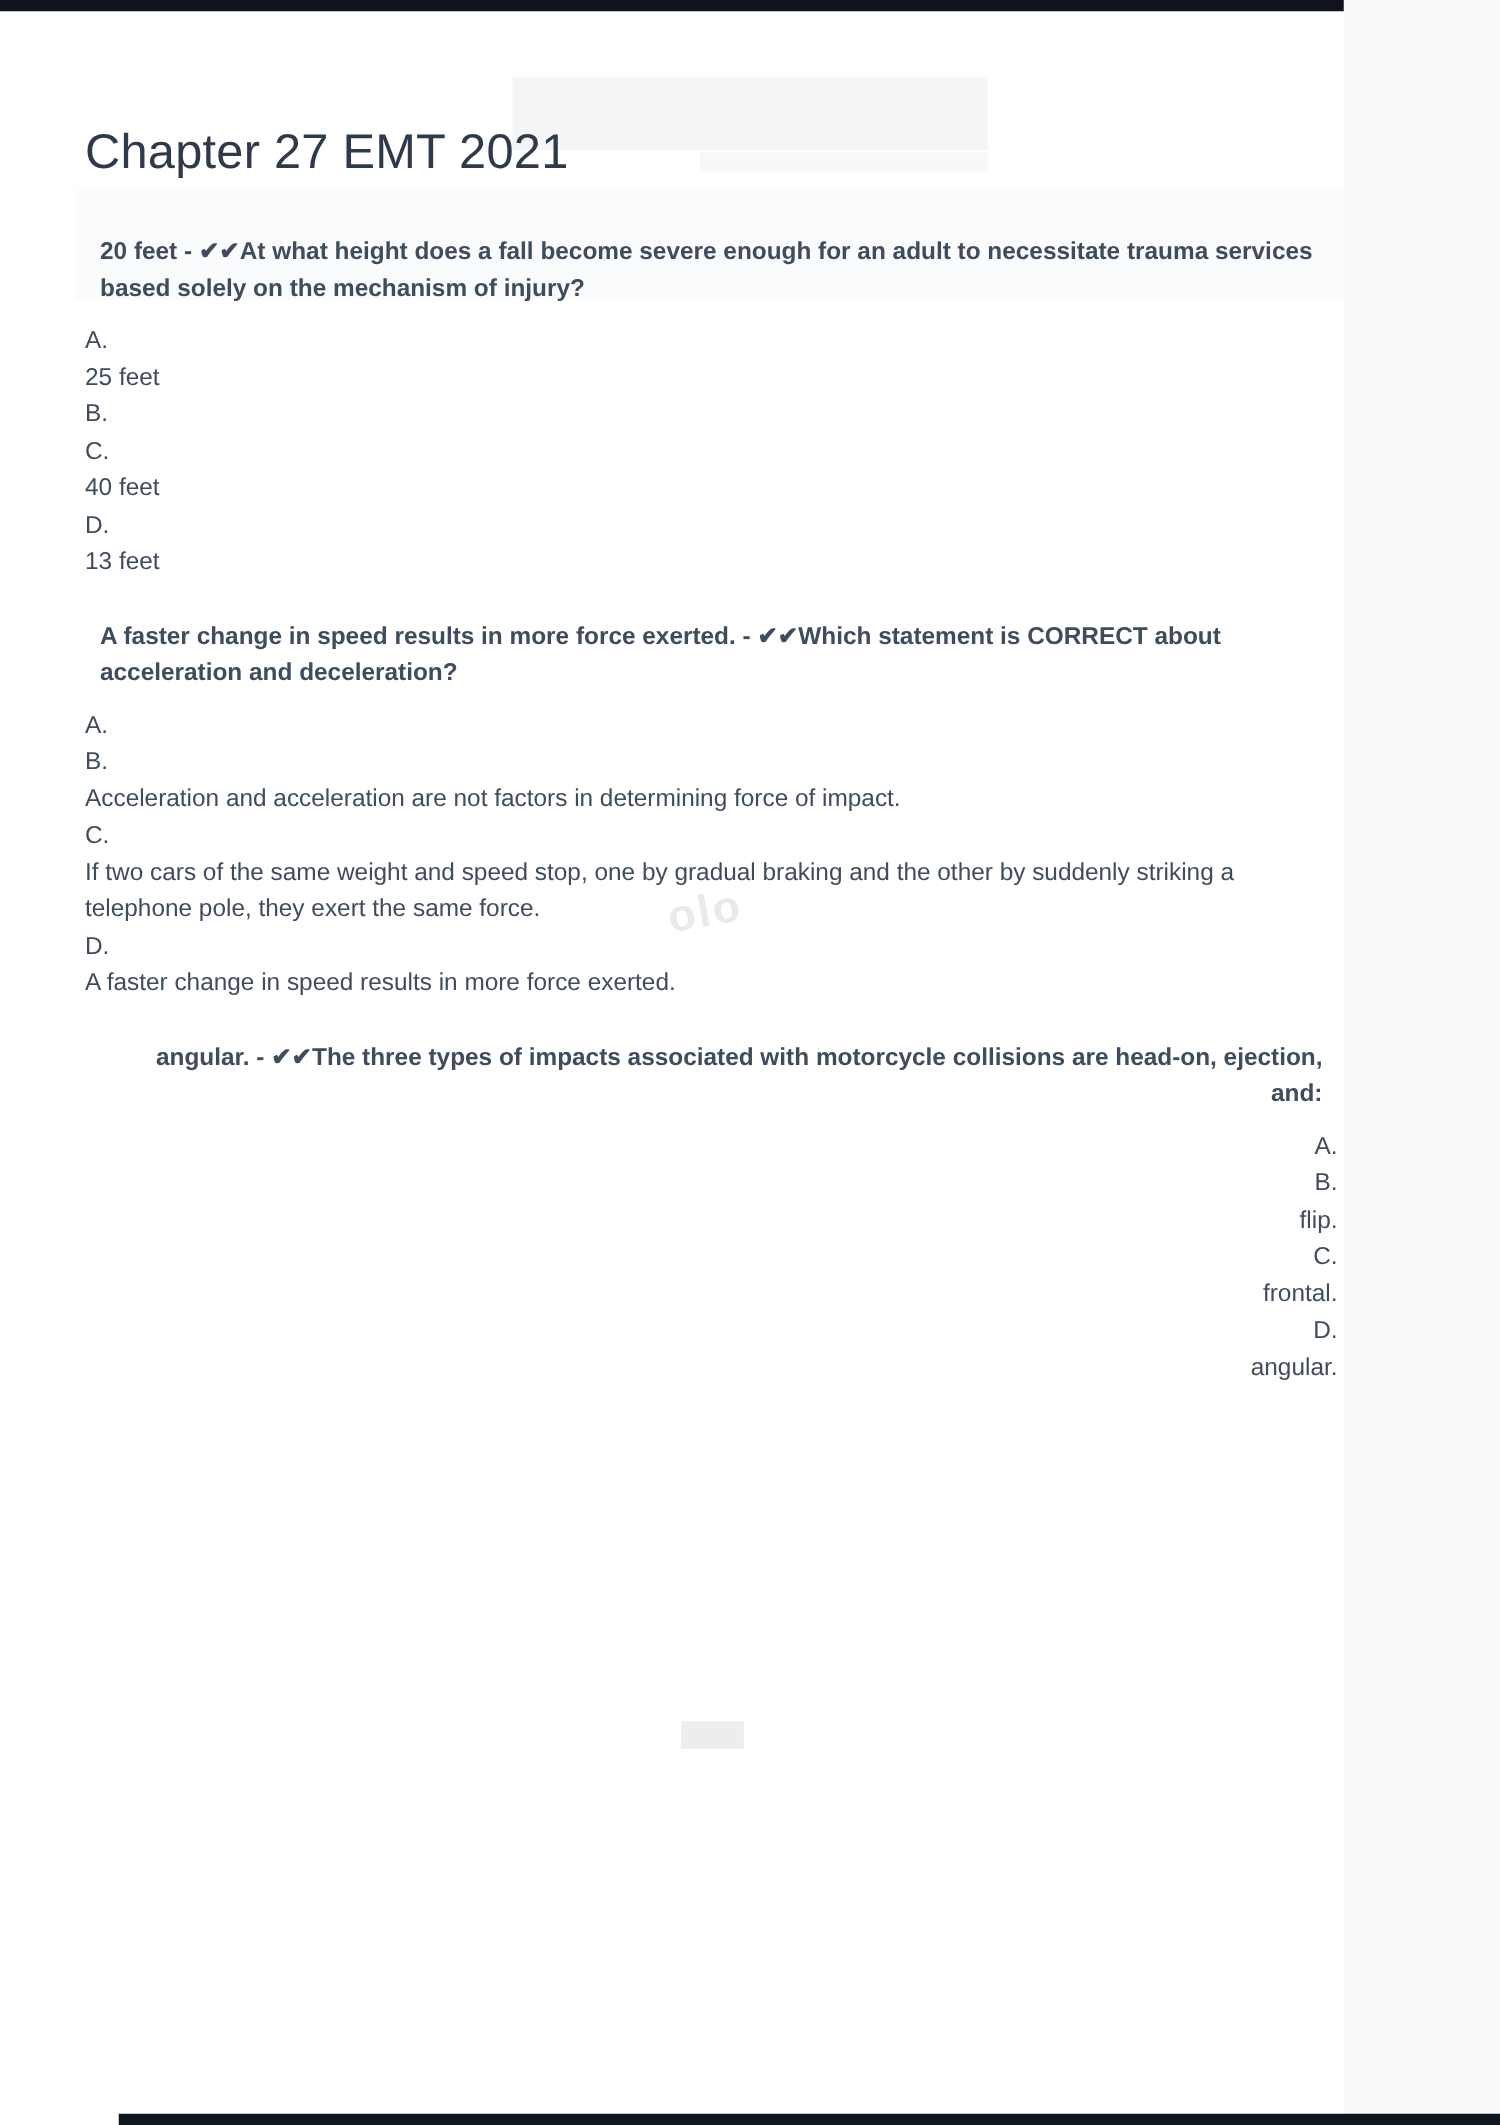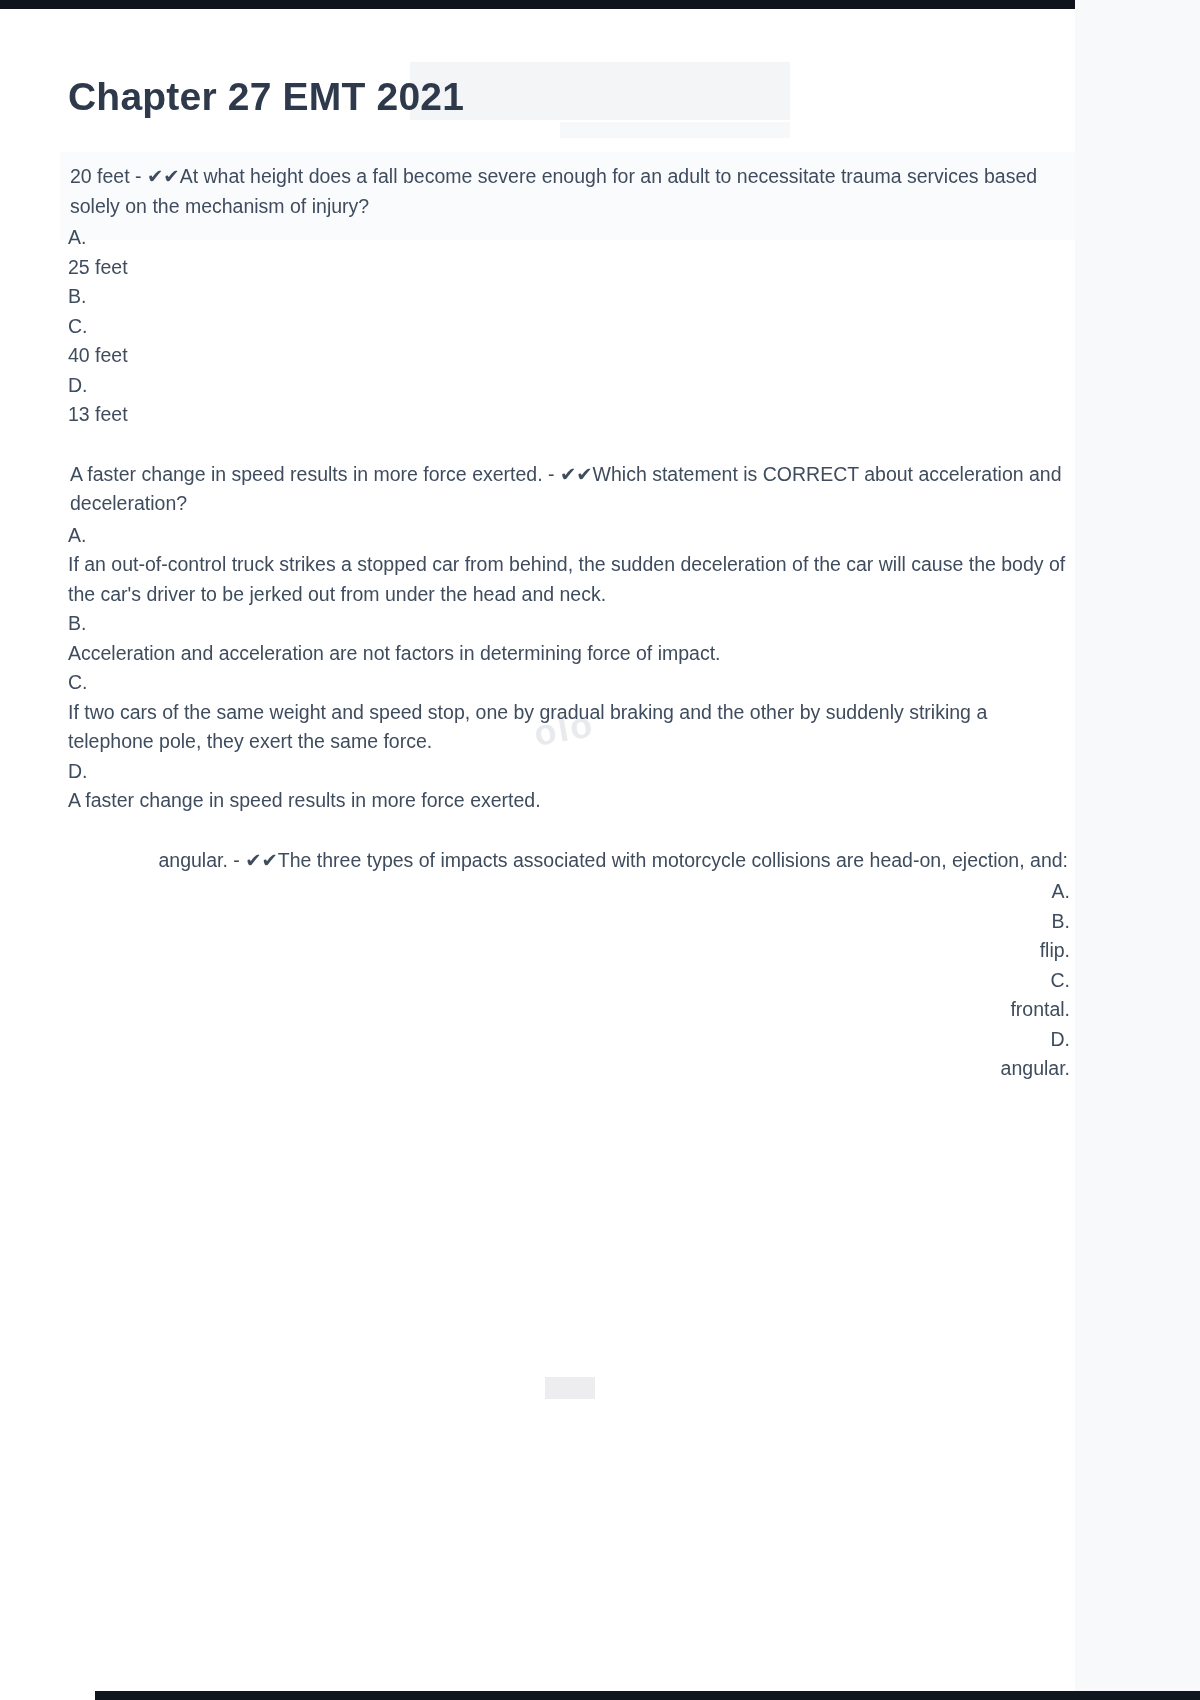--- a/index.html
+++ b/index.html
@@ -67,39 +67,39 @@
   }
 
   .content {
     position: relative;
     z-index: 1;
     padding: 0 130px 0 68px;
   }
 
   h1.doc-title {
     margin: 0;
-    padding-top: 75px;
+    padding-top: 100px;
     padding-bottom: 0;
     font-size: 39px;
     line-height: 44px;
-    font-weight: bold;
+    font-weight: normal;
     color: #2e3a4b;
     letter-spacing: 0.2px;
   }
 
   .questions {
     margin-top: 43px;
     font-size: 19.5px;
     line-height: 29.5px;
   }
 
   .question { margin: 0 0 30px 0; }
   .question:last-child { margin-bottom: 0; text-align: right; }
 
-  .stem { margin: 2px; }
+  .stem { margin: 12px; font-weight: bold; }
   .opt-letter, .opt-text { margin: 0; }
 </style>
 </head>
 <body>
 
 <div class="top-bar"></div>
 
 <div class="artifact right-column-shade"></div>
 <div class="artifact top-ghost-block"></div>
 <div class="artifact top-ghost-strip"></div>
@@ -120,21 +120,20 @@
       <p class="opt-letter">B.</p>
       <p class="opt-letter">C.</p>
       <p class="opt-text">40 feet</p>
       <p class="opt-letter">D.</p>
       <p class="opt-text">13 feet</p>
     </div>
 
     <div class="question">
       <p class="stem">A faster change in speed results in more force exerted. - ✔✔Which statement is CORRECT about acceleration and deceleration?</p>
       <p class="opt-letter">A.</p>
-      <p class="opt-text">If an out-of-control truck strikes a stopped car from behind, the sudden deceleration of the car will cause the body of the car's driver to be jerked out from under the head and neck.</p>
       <p class="opt-letter">B.</p>
       <p class="opt-text">Acceleration and acceleration are not factors in determining force of impact.</p>
       <p class="opt-letter">C.</p>
       <p class="opt-text">If two cars of the same weight and speed stop, one by gradual braking and the other by suddenly striking a telephone pole, they exert the same force.</p>
       <p class="opt-letter">D.</p>
       <p class="opt-text">A faster change in speed results in more force exerted.</p>
     </div>
 
     <div class="question">
       <p class="stem">angular. - ✔✔The three types of impacts associated with motorcycle collisions are head-on, ejection, and:</p>

